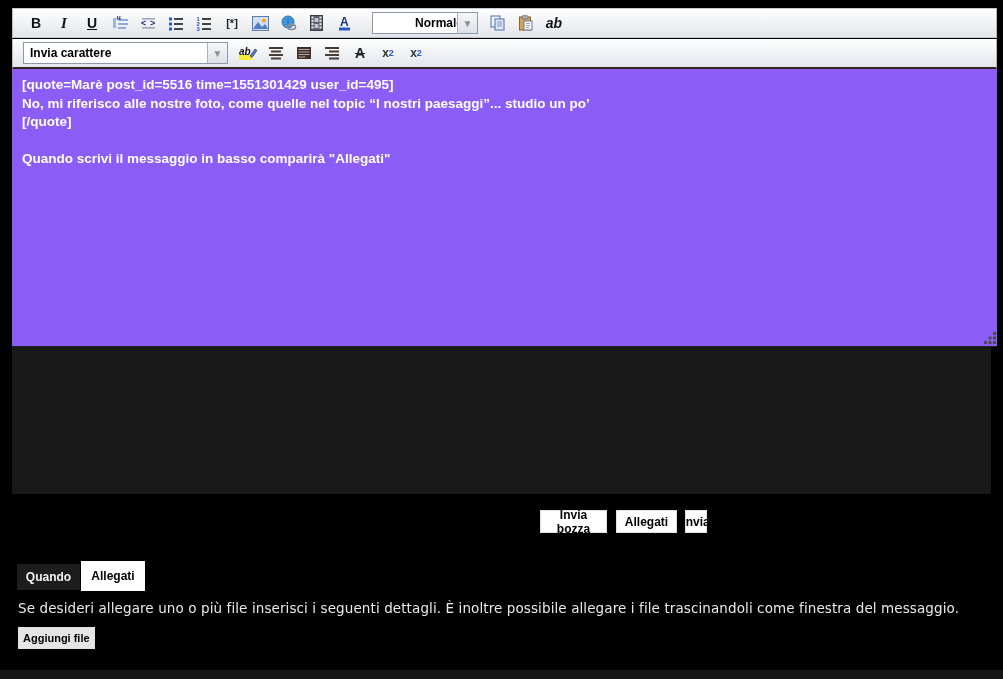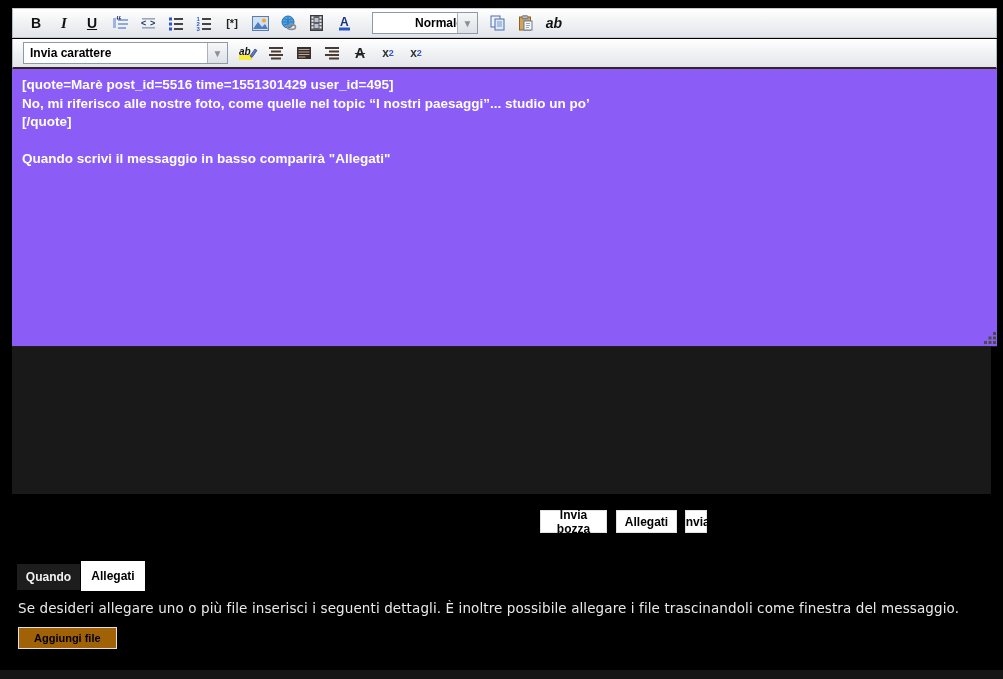--- a/index.html
+++ b/index.html
@@ -99,22 +99,22 @@
     background:#fff; color:#000;
   }
 
   
   #attach-desc {
     position:absolute; left:18px; top:600px; width:960px;
     color:#e9e9e9; font-size:13.5px; font-weight:normal;
     font-family:"DejaVu Sans","Liberation Sans",sans-serif; letter-spacing:0.1px;
   }
   #btn-addfile {
-    position:absolute; left:18px; top:627px; height:22px; padding:0 15px;
-    background:#a16207; color:#000; border:1px solid #e0e0e0;
+    position:absolute; left:18px; top:627px; height:22px; padding:0 4px;
+    background:#e5e5e5; color:#000; border:1px solid #e0e0e0;
     font-weight:bold; font-size:11px; font-family:"Liberation Sans",sans-serif;
     display:flex; align-items:center; cursor:pointer;
   }
 
   
   #bottom-bar {
     position:absolute; left:0; top:670px; width:1003px; height:9px; background:#161616;
   }
 </style>
 </head>

